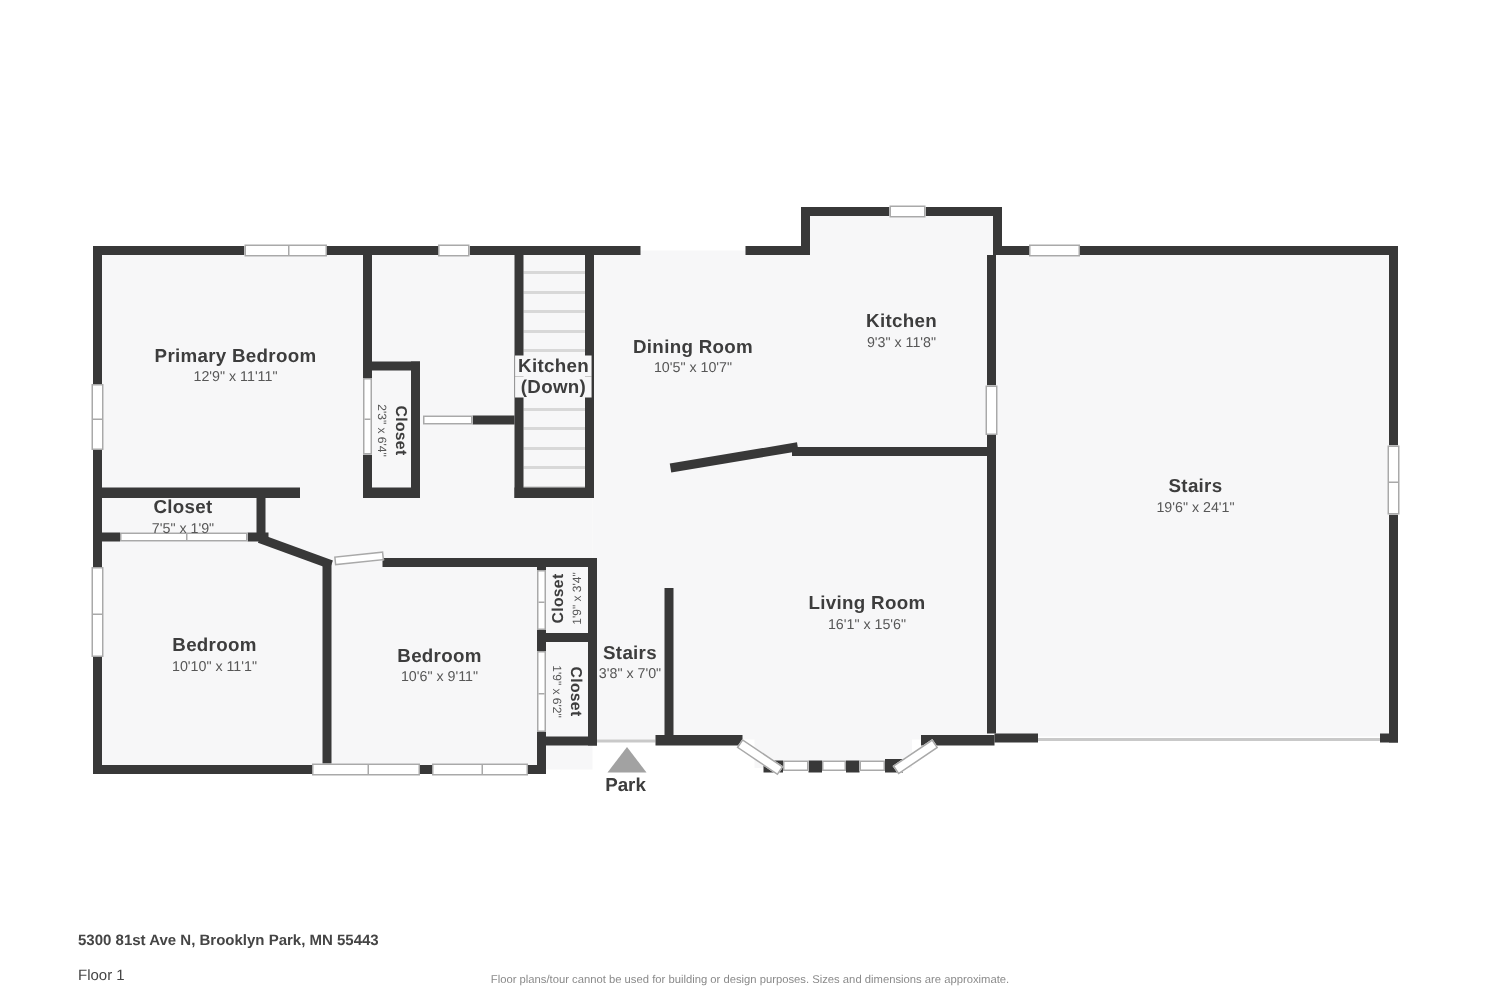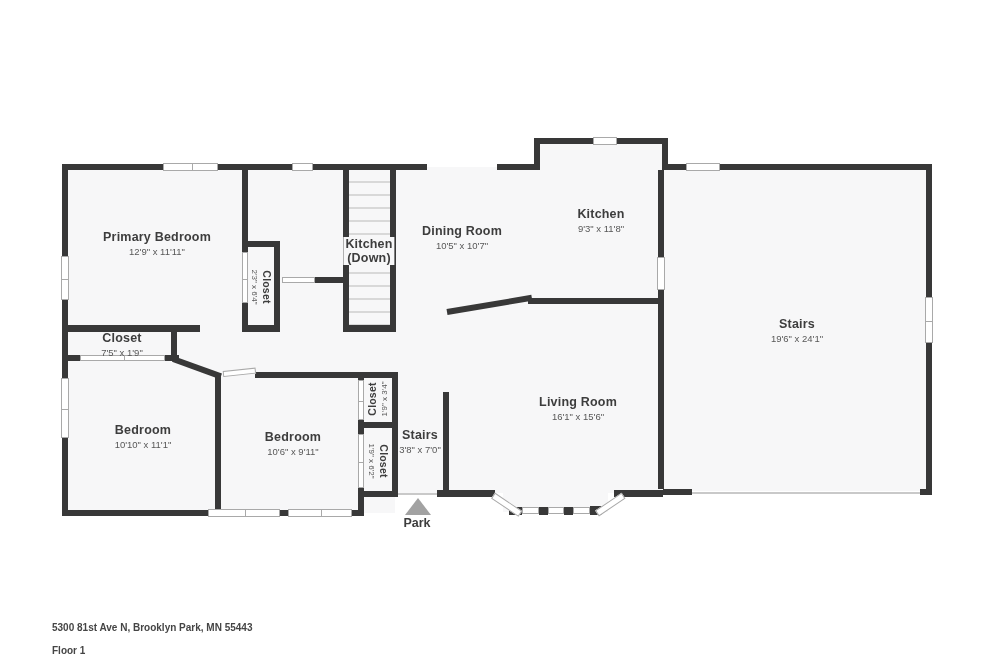--- a/index.html
+++ b/index.html
@@ -22,21 +22,21 @@
   .vlabel .rname{font-size:10.5px;}
   .vlabel .rdims{font-size:8px;margin-top:1px;}
   .rot90{transform:translate(-50%,-50%) rotate(90deg);}
   .rotm90{transform:translate(-50%,-50%) rotate(-90deg);}
   .bg .rname,.bg .rdims{background:#f7f7f8;padding:0 2px;}
   #entry-arrow{position:absolute;width:0;height:0;z-index:5;
     border-left:13px solid transparent;border-right:13px solid transparent;
     border-bottom:17px solid #a2a2a2;}
   .entry-text{font-size:12.5px;font-weight:600;color:#3d3d3d;}
   #footer-address{position:absolute;left:52px;top:622px;font-size:10px;font-weight:600;color:#454545;z-index:5;}
-  #footer-floor{position:absolute;left:52px;top:645px;font-size:10px;font-weight:700;color:#454545;z-index:5;}
+  #footer-floor{position:absolute;left:52px;top:645px;font-size:10px;font-weight:400;color:#454545;z-index:5;}
   #footer-disclaimer{position:absolute;left:50%;transform:translateX(-50%);top:648px;
     font-size:7.5px;color:#8a8a8a;z-index:5;}
 </style>
 </head>
 <body>
 
 <div id="page">
   <div id="plan">
       <div class="fill" style="left: 65px; top: 167px; width: 330px; height: 346px; background: rgb(247, 247, 248);"></div>
       <div class="fill" style="left: 395px; top: 167px; width: 268px; height: 326px; background: rgb(247, 247, 248);"></div>
@@ -210,13 +210,14 @@
     <div class="rdims">16'1" x 15'6"</div>
   </div>
 
   <div id="entry-arrow" style="left:405px;top:498px"></div>
   <div class="room-label" style="left:417px;top:516px">
     <div class="entry-text">Park</div>
   </div>
 
   <div id="footer-address">5300 81st Ave N, Brooklyn Park, MN 55443</div>
   <div id="footer-floor">Floor 1</div>
+  <div id="footer-disclaimer">Floor plans/tour cannot be used for building or design purposes. Sizes and dimensions are approximate.</div>
 </div>
 
 </body></html>

